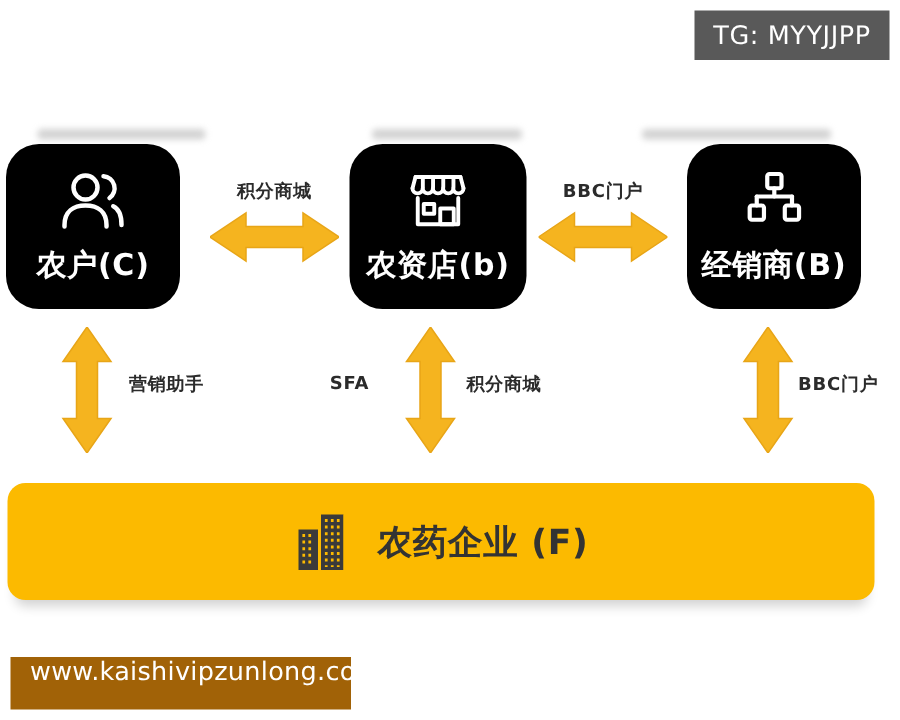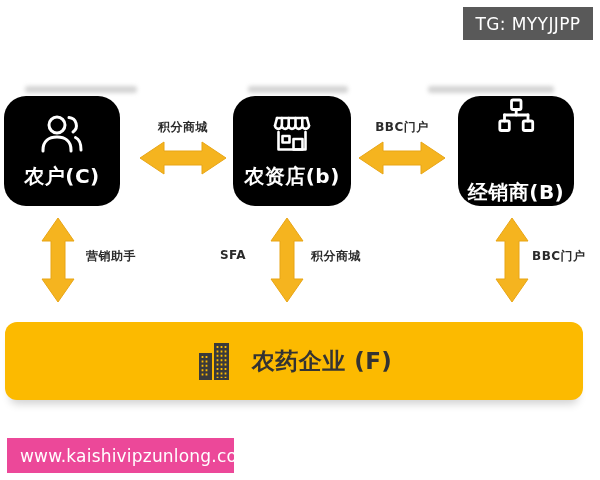--- a/index.html
+++ b/index.html
@@ -11,40 +11,40 @@
   .stage{ position:absolute; left:0; top:0; width:600px; height:480px; background:#fff; }
 
   
   .tg-badge{
     position:absolute; left:463px; top:7px; width:130px; height:33px;
     background:#595959; color:#fff; font-size:17px;
     display:flex; align-items:center; justify-content:center; letter-spacing:.4px;
   }
   .site-badge{
     position:absolute; left:7px; top:438px; width:227px; height:35px;
-    background:#ec4899; color:#fff; font-size:17px;
-    display:flex; align-items:center; padding-left:13px; letter-spacing:.2px;
+    background:#a16207; color:#fff; font-size:17px;
+    display:flex; padding-left:13px; letter-spacing:.2px;
   }
 
   
   .smudge{ position:absolute; height:7px; top:86px;
     background:rgba(158,158,158,.45); filter:blur(2px); border-radius:3px; }
   .smudge.s1{ left:25px; width:112px; }
   .smudge.s2{ left:248px; width:100px; }
   .smudge.s3{ left:428px; width:126px; }
 
   
   .node{
     position:absolute; top:96px; height:110px; background:#000000;
     border-radius:22px; display:flex; flex-direction:column;
     align-items:center; justify-content:center; gap:7px;
   }
   .node.farmer{ left:4px;   width:116px; }
   .node.store{  left:233px; width:118px; }
-  .node.dist{   left:458px; width:116px;justify-content:space-between; }
+  .node.dist{   left:458px; width:116px; }
   .node .nlabel{ color:#fff; font-weight:bold; font-size:20px; letter-spacing:.5px; }
   .node .nicon{ height:44px; display:flex; align-items:center; justify-content:center; }
 
   
   .arrow{ position:absolute; }
   .h1{ left:140px; top:140px; }
   .h2{ left:359px; top:140px; }
   .v1{ left:40px;  top:218px; }
   .v2{ left:269px; top:218px; }
   .v3{ left:494px; top:218px; }

